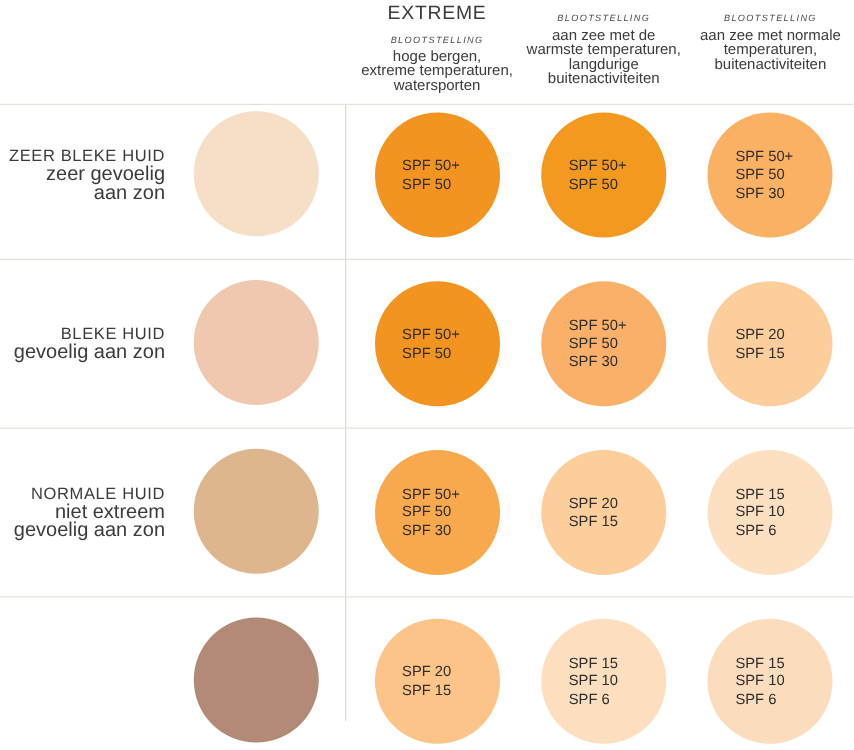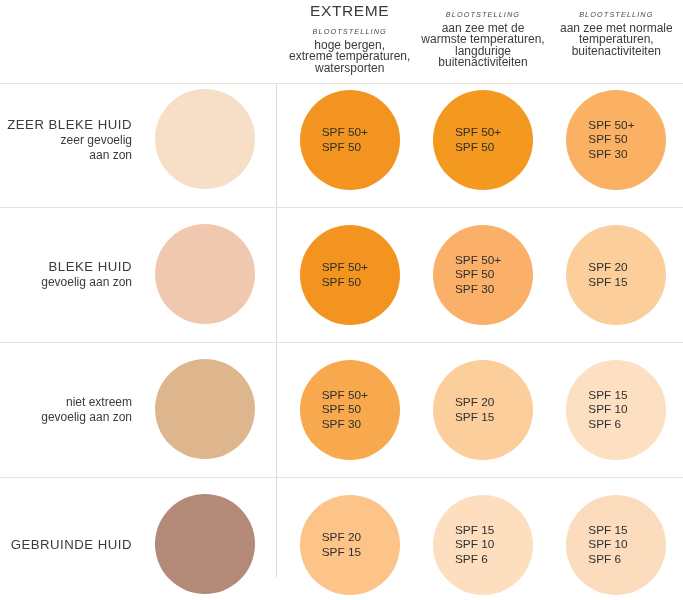--- a/index.html
+++ b/index.html
@@ -101,21 +101,21 @@
     box-sizing: border-box;
   }
   .row-label-title {
     font-size: 13.2px;
     letter-spacing: 0.5px;
     color: #3b3b3b;
     line-height: 16px;
     white-space: nowrap;
   }
   .row-label-sub {
-    font-size: 12px;
+    font-size: 16px;
     color: #3b3b3b;
     line-height: 14.5px;
   }
 
   .skin-circle {
     position: absolute;
     left: 155px;
     top: 17px;
     width: 100px;
     height: 100px;
@@ -245,20 +245,21 @@
         <div class="spf-circle" style="background: rgb(252, 206, 156);">
           <div class="spf-line">SPF 20</div>
           <div class="spf-line">SPF 15</div>
         </div>
       </div>
     </div>
   </div>
 
   <div class="row" style="top:342px">
     <div class="row-label">
+      <div class="row-label-title">NORMALE HUID</div>
       <div class="row-label-sub" style="white-space:pre-line">niet extreem
 gevoelig aan zon</div>
     </div>
     <div class="skin-circle" style="background: rgb(222, 182, 141);"></div>
     <div class="spf-cells">
       <div class="spf-cell">
         <div class="spf-circle" style="background: rgb(248, 169, 78);">
           <div class="spf-line">SPF 50+</div>
           <div class="spf-line">SPF 50</div>
           <div class="spf-line">SPF 30</div>
@@ -275,21 +276,20 @@
           <div class="spf-line">SPF 15</div>
           <div class="spf-line">SPF 10</div>
           <div class="spf-line">SPF 6</div>
         </div>
       </div>
     </div>
   </div>
 
   <div class="row" style="top:477px">
     <div class="row-label">
-      <div class="row-label-title">GEBRUINDE HUID</div>
     </div>
     <div class="skin-circle" style="background: rgb(178, 138, 119);"></div>
     <div class="spf-cells">
       <div class="spf-cell">
         <div class="spf-circle" style="background: rgb(252, 196, 137);">
           <div class="spf-line">SPF 20</div>
           <div class="spf-line">SPF 15</div>
         </div>
       </div>
       <div class="spf-cell">

